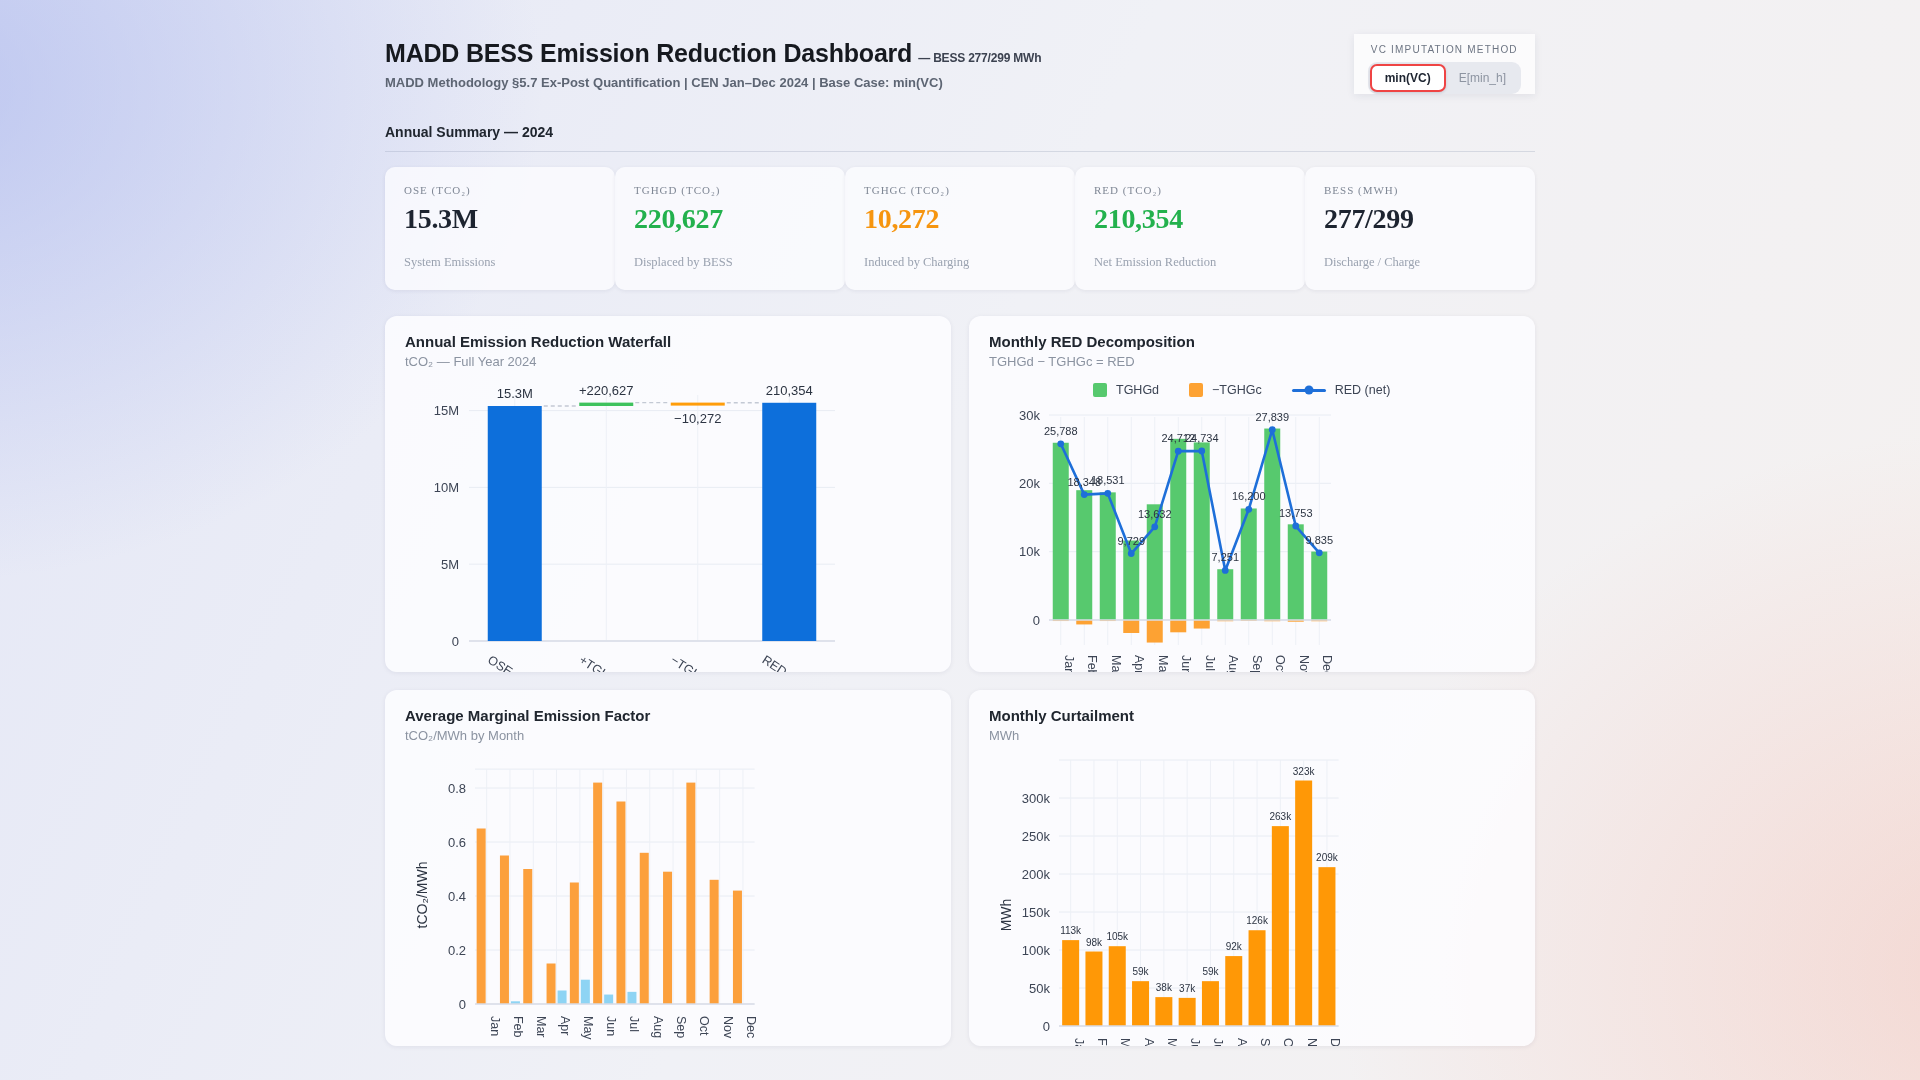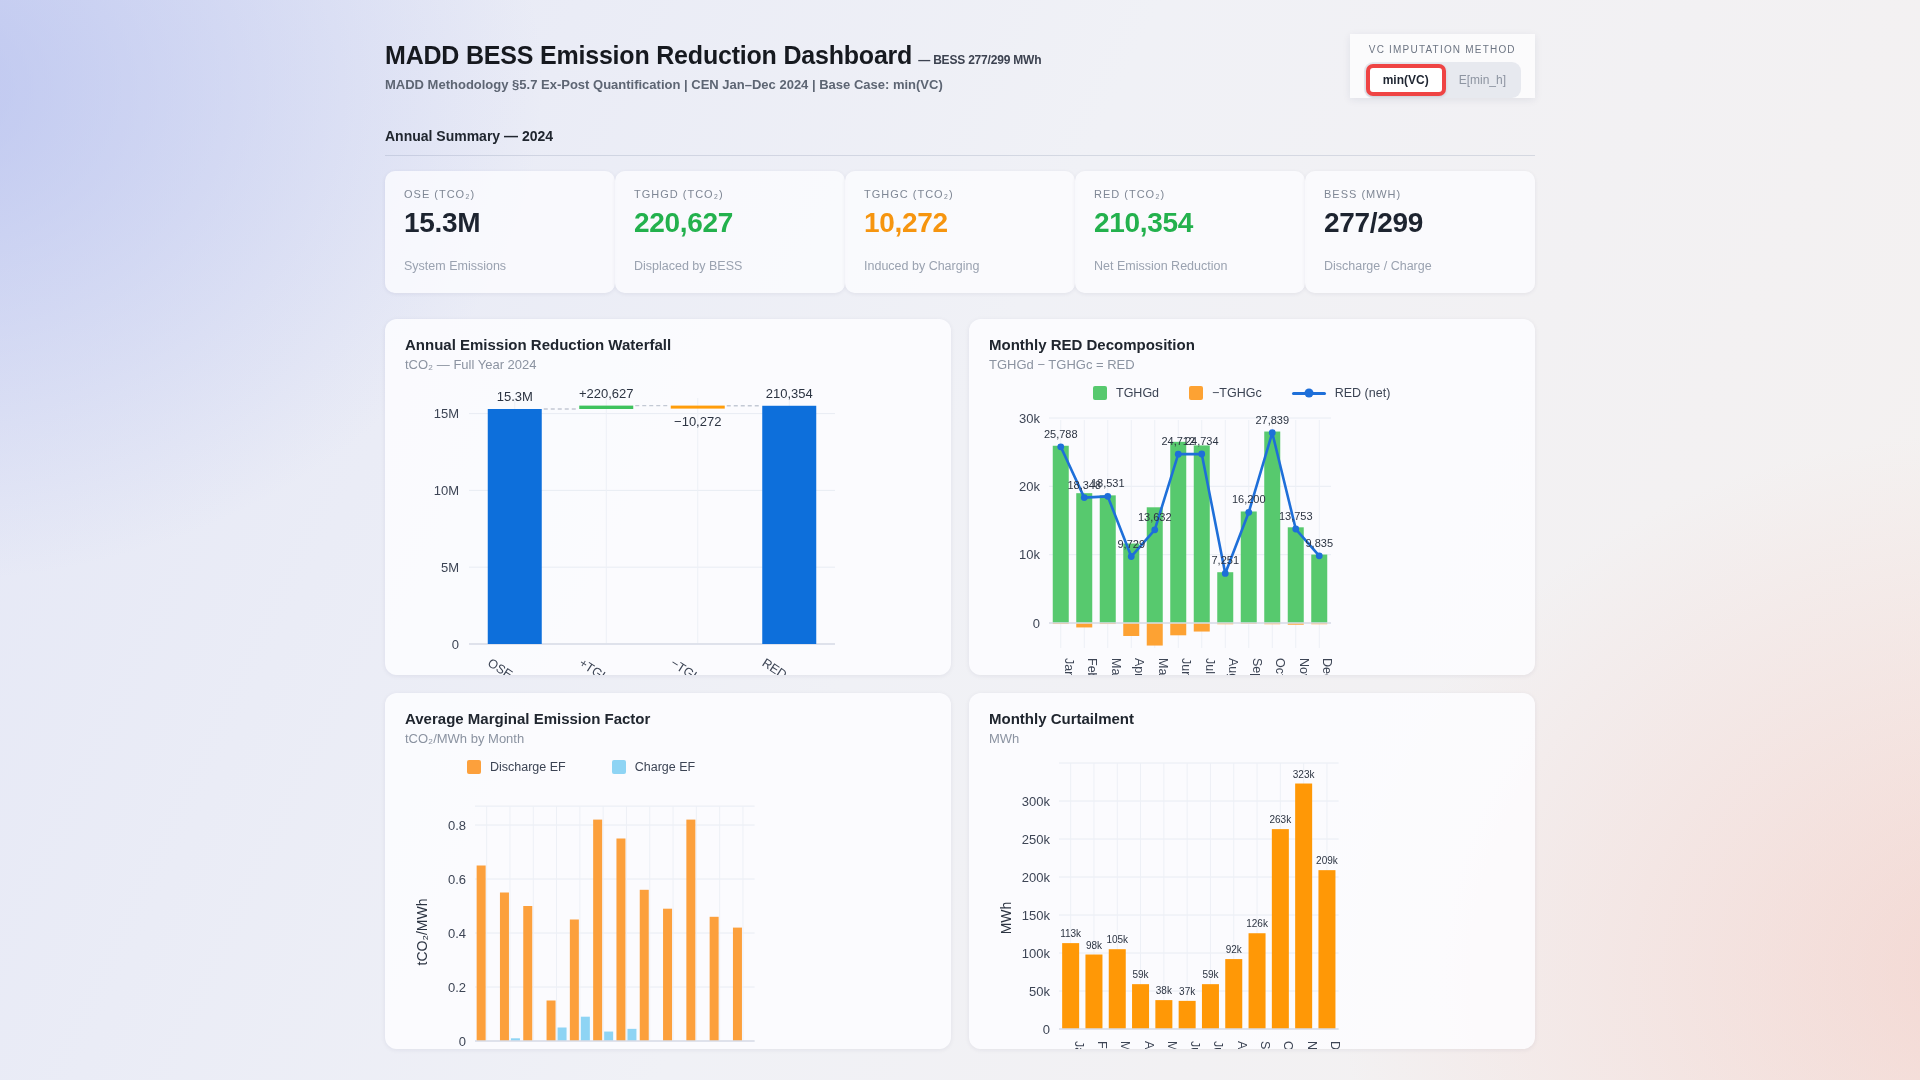--- a/index.html
+++ b/index.html
@@ -29,28 +29,28 @@
   }
   .vc-label { font-size: 10px; letter-spacing: 1.2px; color: #6d7583; text-align: center; margin-bottom: 7px; }
   .vc-segment { display: flex; background: #e7e9ef; border-radius: 9px; padding: 2px; }
   .vc-btn {
     flex: 1; border: none; background: transparent; cursor: pointer;
     font-family: inherit; font-size: 12px; color: #8d94a1;
     padding: 5px 13px; border-radius: 7px; white-space: nowrap;
   }
   .vc-btn.active {
     background: #ffffff; color: #1d2430; font-weight: 700;
-    border: 4px solid #ef4444; box-shadow: 0 1px 3px rgba(20,30,60,0.14);
+    border: 2px solid #ef4444; box-shadow: 0 1px 3px rgba(20,30,60,0.14);
   }
 
   
   .section-heading { font-size: 14px; font-weight: 700; color: #20262f; margin-top: 30px; }
   .section-divider { height: 1px; background: rgba(140,150,175,0.28); margin-top: 11px; }
 
-  .kpi-row { display: grid; grid-template-columns: repeat(5, 1fr); margin-top: 15px; }
+  .kpi-row { display: grid; grid-template-columns: repeat(5, 1fr); margin-top: 15px; font-family: Liberation Serif, serif; }
   .kpi-card {
     background: rgba(253,253,255,0.78);
     border-radius: 10px; padding: 17px 19px 20px;
     box-shadow: 0 1px 4px rgba(25,35,70,0.07);
   }
   .kpi-label { font-size: 11px; letter-spacing: 1px; color: #7f8795; }
   .kpi-value { font-size: 28px; font-weight: 800; margin-top: 7px; letter-spacing: -0.3px; }
   .kpi-sub { font-size: 12.5px; color: #9aa2b0; margin-top: 20px; }
 
   
@@ -263,30 +263,20 @@
           <text x="263.75" y="252" font-size="12.5" fill="#3d4555" text-anchor="start" transform="rotate(90 263.75 252)">Sep</text>
           <text x="287.25" y="252" font-size="12.5" fill="#3d4555" text-anchor="start" transform="rotate(90 287.25 252)">Oct</text>
           <text x="310.75" y="252" font-size="12.5" fill="#3d4555" text-anchor="start" transform="rotate(90 310.75 252)">Nov</text>
           <text x="334.25" y="252" font-size="12.5" fill="#3d4555" text-anchor="start" transform="rotate(90 334.25 252)">Dec</text>
         </svg>
     </div>
 
     <div class="chart-card">
       <div class="chart-title">Average Marginal Emission Factor</div>
       <div class="chart-subtitle">tCO₂/MWh by Month</div>
-      <div class="legend-row ef">
-        <span class="legend-item">
-            <span class="legend-swatch" style="background-color: rgb(252, 160, 60);"></span>
-            <span>Discharge EF</span>
-          </span>
-        <span class="legend-item">
-            <span class="legend-swatch" style="background-color: rgb(142, 212, 244);"></span>
-            <span>Charge EF</span>
-          </span>
-      </div>
       <svg id="chart-ef" width="528" height="320">
           <line x1="70" y1="26.099999999999994" x2="349.6" y2="26.099999999999994" stroke="#e8ecf3" stroke-width="1"></line>
           <line x1="70" y1="261" x2="349.6" y2="261" stroke="#e8ecf3" stroke-width="1"></line>
           <text x="61" y="265.5" font-size="13" fill="#3d4555" text-anchor="end">0</text>
           <line x1="70" y1="207" x2="349.6" y2="207" stroke="#e8ecf3" stroke-width="1"></line>
           <text x="61" y="211.5" font-size="13" fill="#3d4555" text-anchor="end">0.2</text>
           <line x1="70" y1="153" x2="349.6" y2="153" stroke="#e8ecf3" stroke-width="1"></line>
           <text x="61" y="157.5" font-size="13" fill="#3d4555" text-anchor="end">0.4</text>
           <line x1="70" y1="99" x2="349.6" y2="99" stroke="#e8ecf3" stroke-width="1"></line>
           <text x="61" y="103.5" font-size="13" fill="#3d4555" text-anchor="end">0.6</text>

